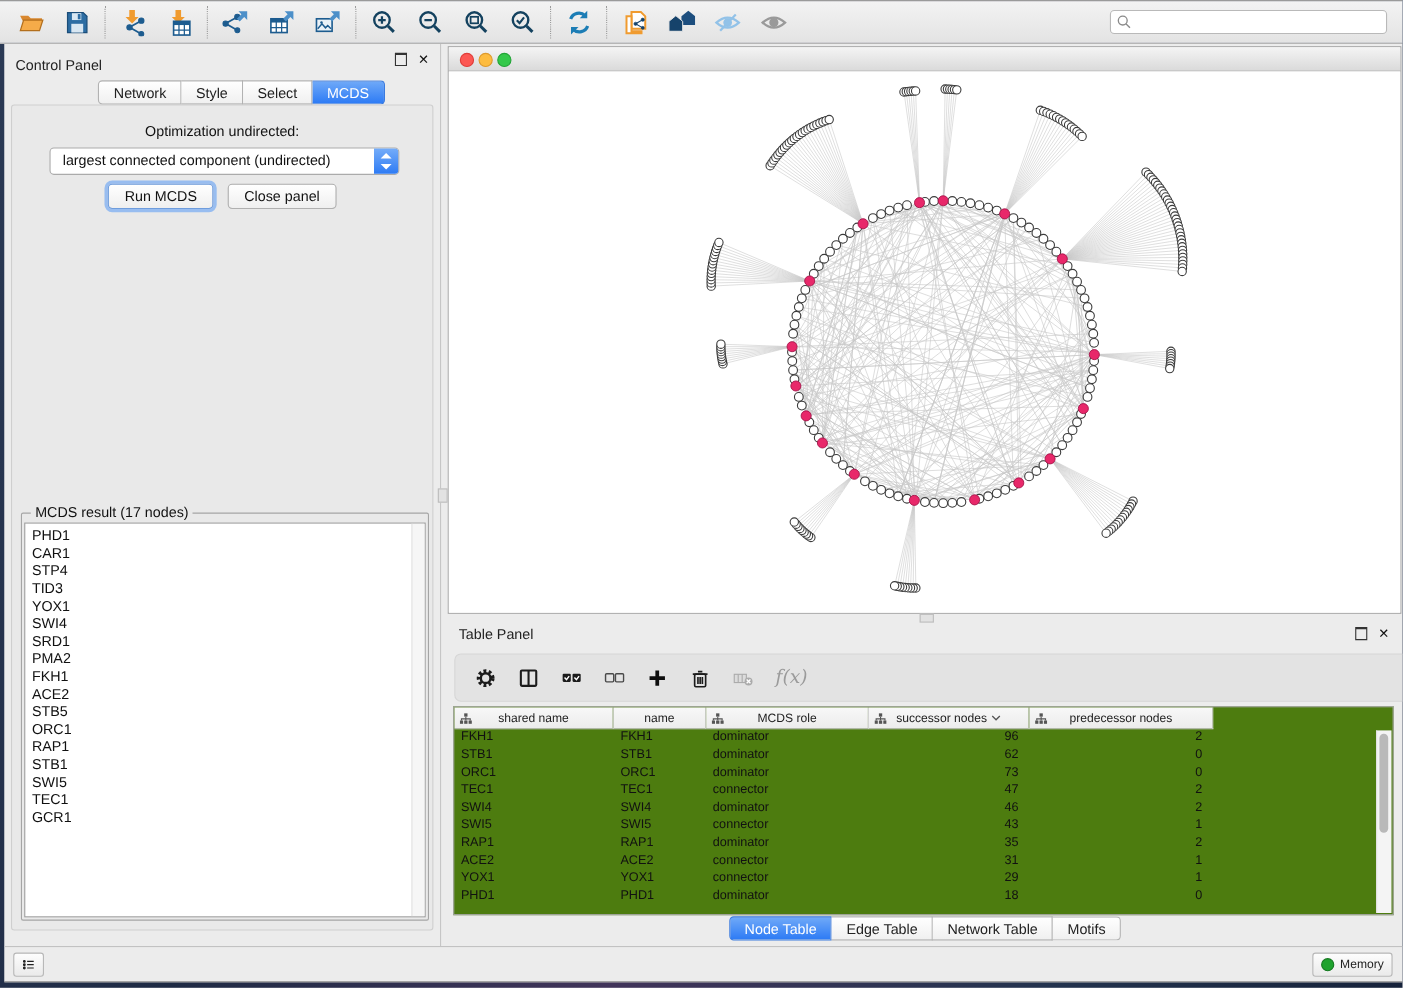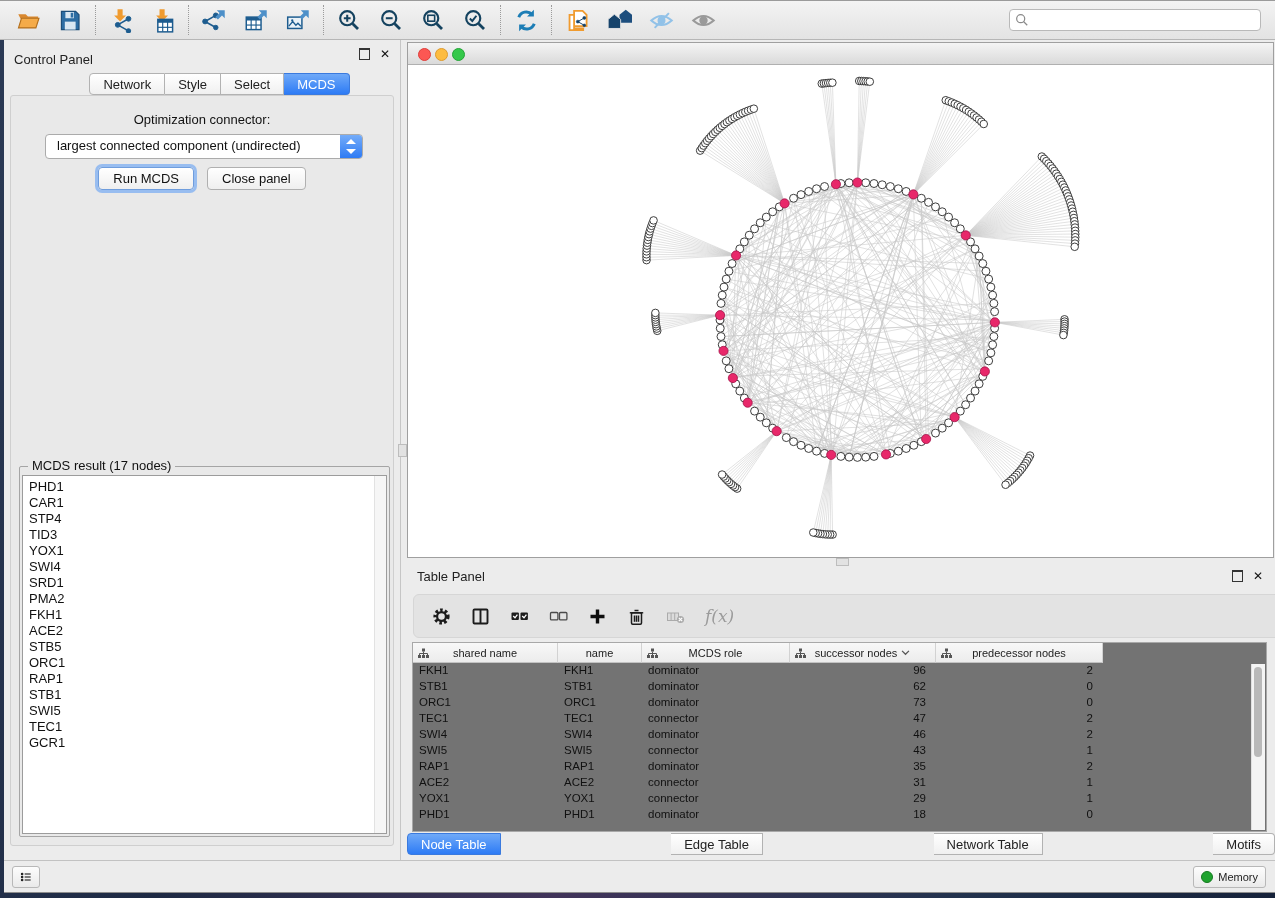--- a/index.html
+++ b/index.html
@@ -96,34 +96,34 @@
   .table-panel{left:403px;top:525px;width:868px;height:295px;}
   .tp-header{position:absolute;left:10px;top:4px;}
   .tp-ctrls{position:absolute;right:12px;top:5px;display:flex;gap:10px;align-items:center;}
   .tp-toolbar{
     position:absolute;left:6px;top:29px;width:855px;height:42px;background:#e3e3e3;
     border:1px solid #d6d6d6;border-radius:6px;display:flex;align-items:center;gap:20px;padding-left:18px;
   }
   .tp-tool{border:none;background:transparent;padding:0;display:flex;align-items:center;cursor:pointer;}
   .tp-tool svg{width:19px;height:19px;}
   .fx-label{font:italic 17px "DejaVu Serif",serif;color:#9b9b9b;}
-  .tp-table{position:absolute;left:5px;top:77px;width:853px;height:188px;background:#737373;border:1px solid #a8a8a8;overflow:hidden;}
+  .tp-table{position:absolute;left:5px;top:77px;width:853px;height:188px;background:#4d7c0f;border:1px solid #a8a8a8;overflow:hidden;}
   .thead{display:flex;height:20px;}
   .th{
     position:relative;box-sizing:border-box;height:20px;background:linear-gradient(#f8f8f8,#ececec);
     border-right:1px solid #d2d2d2;border-bottom:1px solid #c2c2c2;
     display:flex;align-items:center;justify-content:center;font-size:11px;color:#222;gap:4px;cursor:pointer;
   }
   .th .hier{position:absolute;left:5px;top:5px;}
   .tr{display:flex;height:16px;}
   .td{box-sizing:border-box;font-size:11.5px;color:#111;padding:1px 6px 0 6px;overflow:hidden;white-space:nowrap;}
   .td.num{text-align:right;padding-right:10px;}
   .tbl-scroll{position:absolute;right:1px;top:21px;bottom:1px;width:13px;background:#f4f4f4;border-left:1px solid #e0e0e0;}
   .tbl-thumb{position:absolute;left:2px;top:3px;width:8px;height:90px;background:#b9b9b9;border-radius:4px;}
-  .tp-tabs{position:absolute;left:0;right:0;top:268px;display:flex;justify-content:space-between;}
+  .tp-tabs{position:absolute;left:0;right:0;top:268px;display:flex;justify-content:center;}
 
   
   .status-bar{left:0;right:0;top:820px;height:32px;background:#ececec;border-top:1px solid #c2c2c2;}
   .sb-btn{
     position:absolute;top:5px;height:22px;border:1px solid #b8b8b8;border-radius:3px;
     background:linear-gradient(#fdfdfd,#eaeaea);display:flex;align-items:center;gap:5px;padding:0 7px;cursor:pointer;
     font-size:11px;color:#222;
   }
   .sb-list{left:8px;width:28px;justify-content:center;}
   .sb-mem{right:9px;}
@@ -326,21 +326,21 @@
       <span class="float-icon"></span>
       <span class="close-icon">✕</span>
     </div>
     <div class="cp-tabs" id="cp-tabs">
         <button class="seg-btn">Network</button>
         <button class="seg-btn">Style</button>
         <button class="seg-btn">Select</button>
         <button class="seg-btn sel">MCDS</button>
       </div>
     <div class="abs cp-content">
-      <div class="opt-label">Optimization connector:</div>
+      <div class="opt-label">Optimization undirected:</div>
       <div class="dropdown">
         <span class="val">largest connected component (undirected)</span>
         <span class="dd-stepper"></span>
       </div>
       <div class="btn-row">
         <button class="push-btn focused">Run MCDS</button>
         <button class="push-btn">Close panel</button>
       </div>
       <div class="groupbox">
         <span class="gb-legend">MCDS result (17 nodes)</span>

